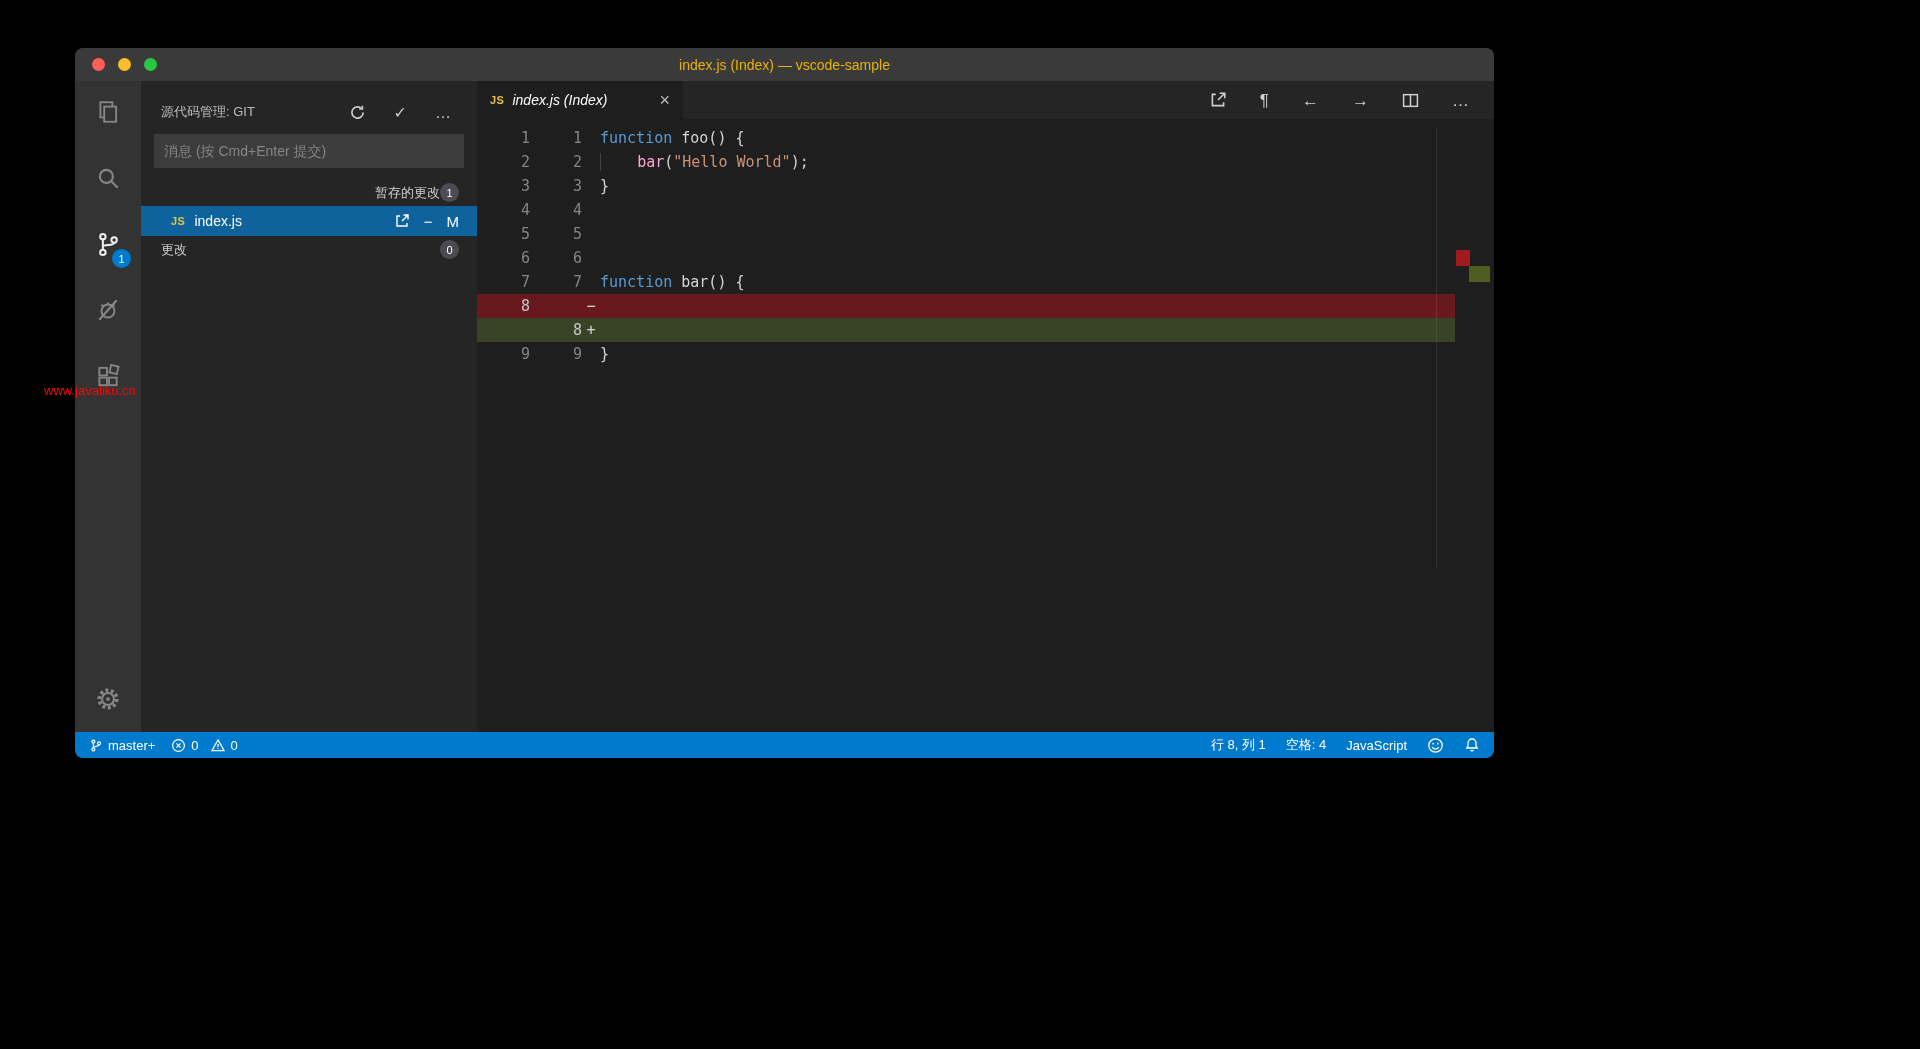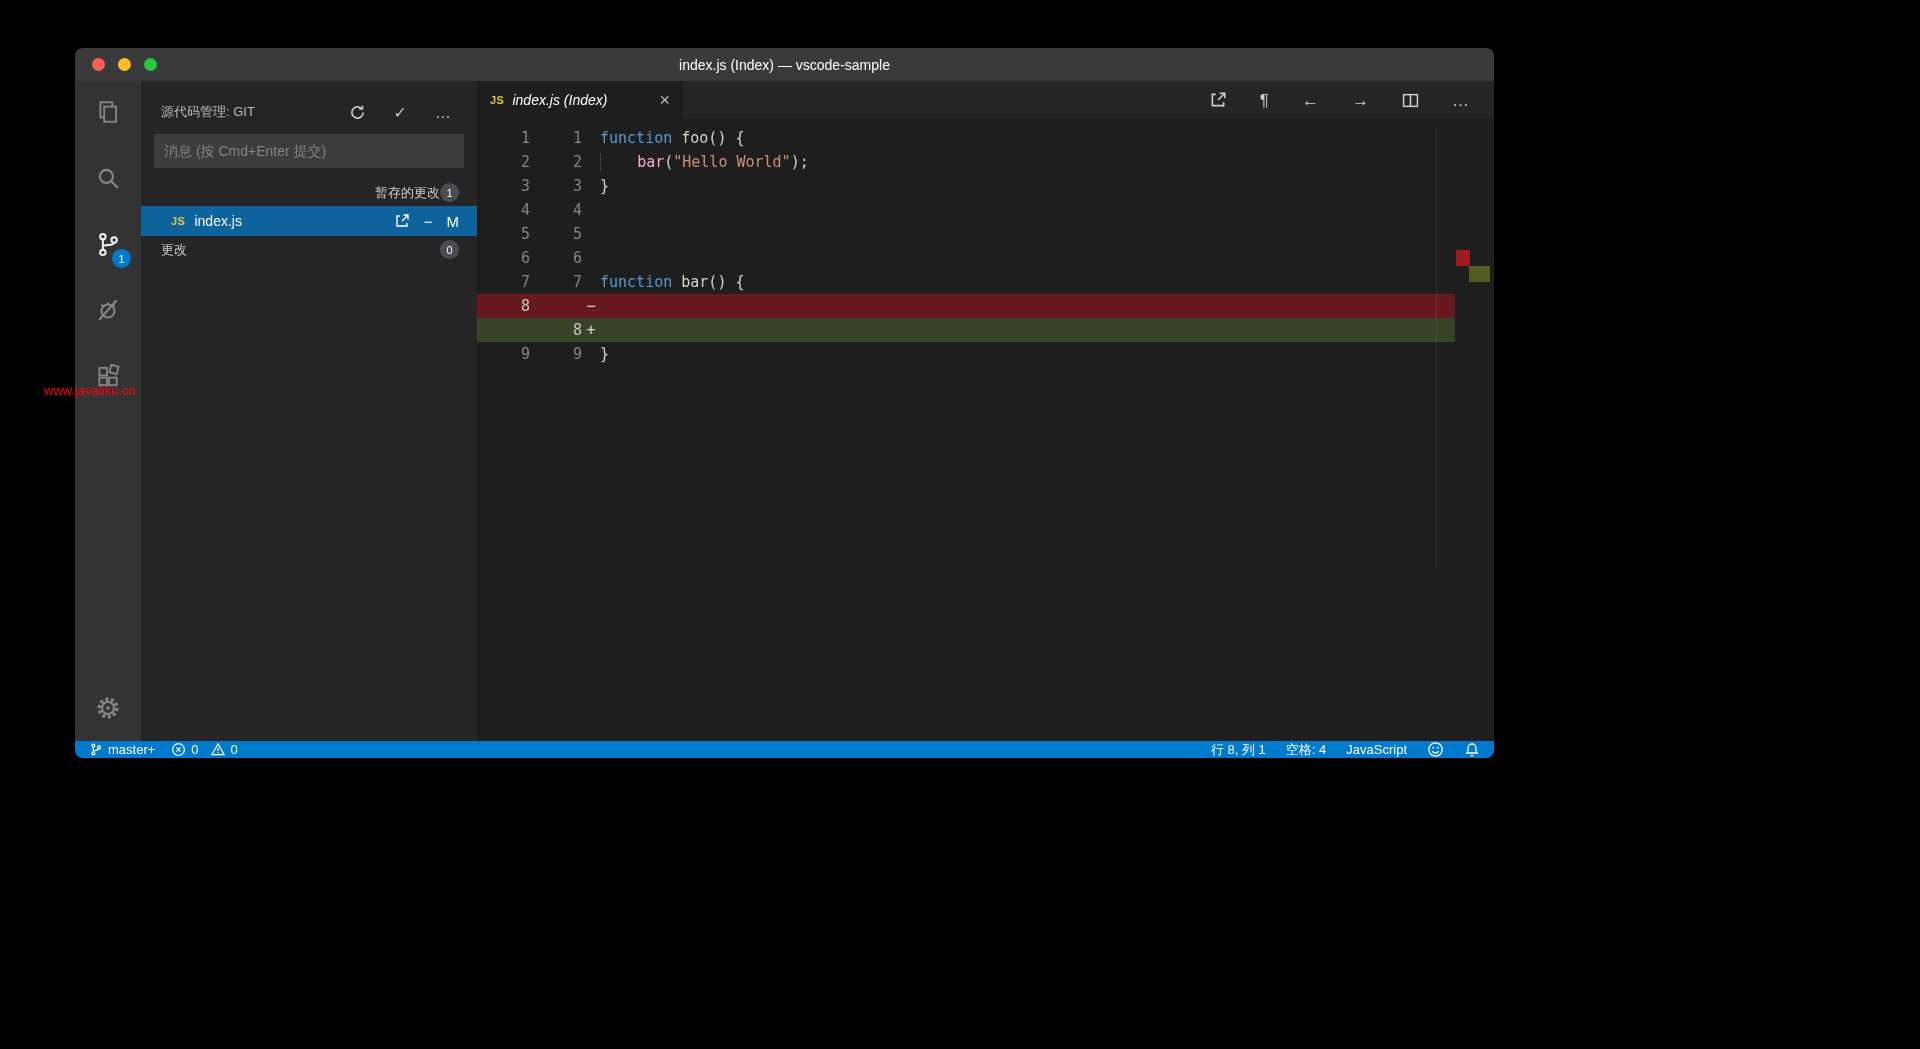--- a/index.html
+++ b/index.html
@@ -20,21 +20,21 @@
   }
 
   
   .titlebar {
     height:33px; flex:none; background:#3a3a3a; position:relative;
     display:flex; align-items:center; justify-content:center;
   }
   .traffic { position:absolute; left:17px; top:0; height:100%; display:flex; align-items:center; gap:13px; }
   .tl { width:13px; height:13px; border-radius:50%; display:inline-block; cursor:pointer; }
   .tl.red { background:#ff5f57; } .tl.yellow { background:#febc2e; } .tl.green { background:#28c840; }
-  .title { color:#ffffff; font-size:14px; }
+  .title { color:#eab308; font-size:14px; }
 
   
   .wbody { flex:1; display:flex; min-height:0; }
 
   
   .activitybar { width:66px; flex:none; background:#333333; display:flex; flex-direction:column; align-items:stretch; }
   .act-item {
     height:66px; display:flex; align-items:center; justify-content:center;
     color:#878787; position:relative; cursor:pointer;
   }
@@ -107,21 +107,21 @@
   .tok-fn { color:#dcdcaa; }
   .tok-str { color:#ce9178; }
   .tok-plain { color:#d4d4d4; }
 
   .scroll-line { position:absolute; right:57px; top:47px; width:1px; height:440px; background:rgba(255,255,255,0.08); }
   .ruler-red   { position:absolute; right:24px; top:169px; width:14px; height:16px; background:#9f1b1f; }
   .ruler-green { position:absolute; right:4px;  top:185px; width:21px; height:16px; background:#4f5d20; }
 
   
   .statusbar {
-    height:17px; flex:none; background:#007acc; color:#ffffff;
+    height:26px; flex:none; background:#007acc; color:#ffffff;
     display:flex; align-items:center; justify-content:space-between;
     padding:0 14px; font-size:13px;
   }
   .sb-left  { display:flex; align-items:center; gap:16px; }
   .sb-right { display:flex; align-items:center; gap:20px;text-align:center; }
   .status-item { display:flex; align-items:center; gap:5px; cursor:pointer; white-space:nowrap; }
   .status-item svg { display:block; }
   .warn-group { margin-left:6px; display:flex; align-items:center; gap:5px; }
 
   

